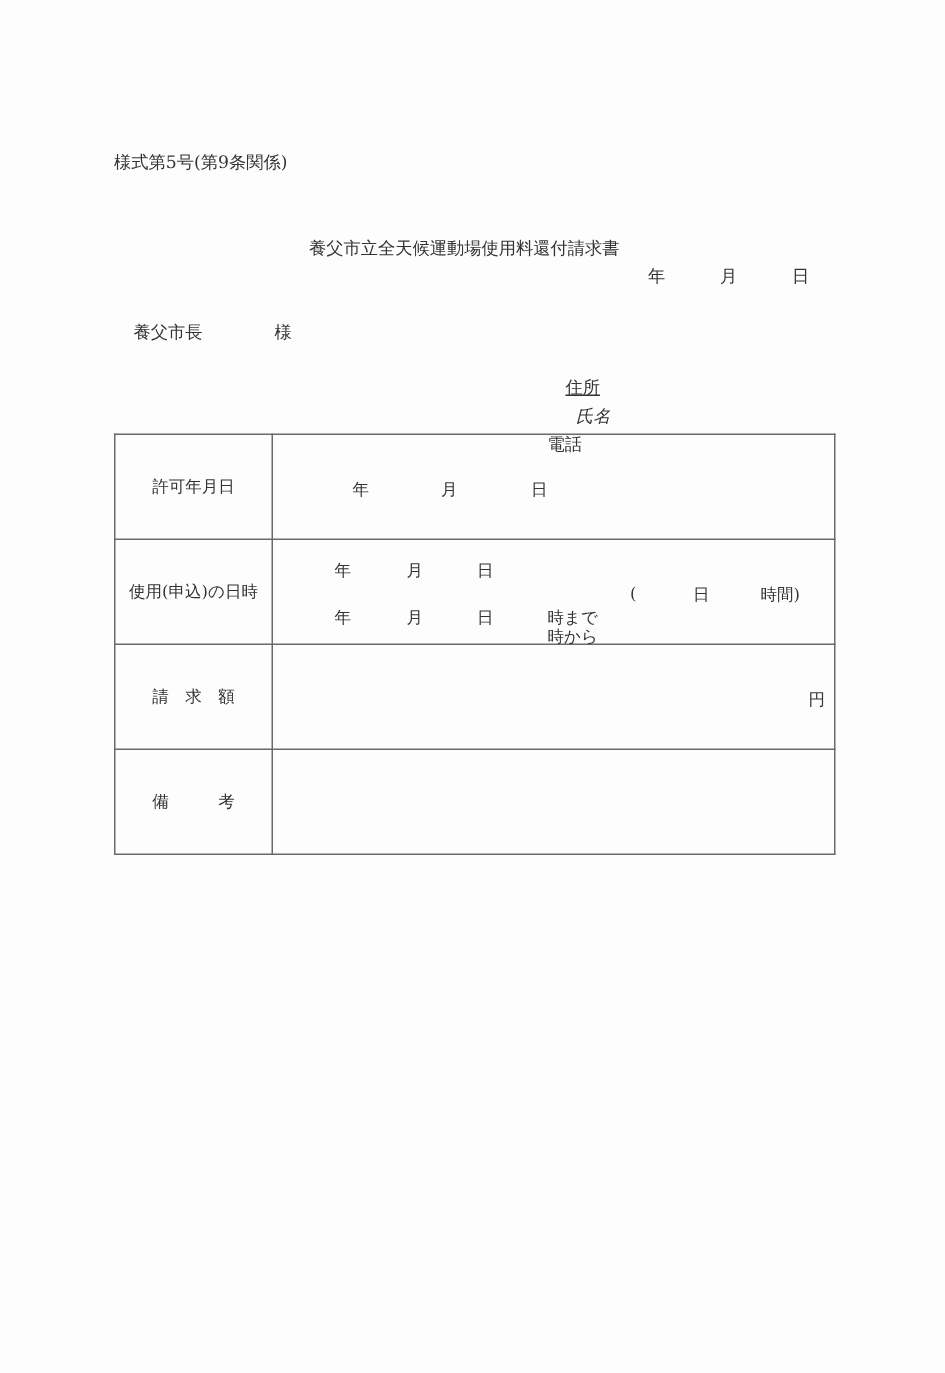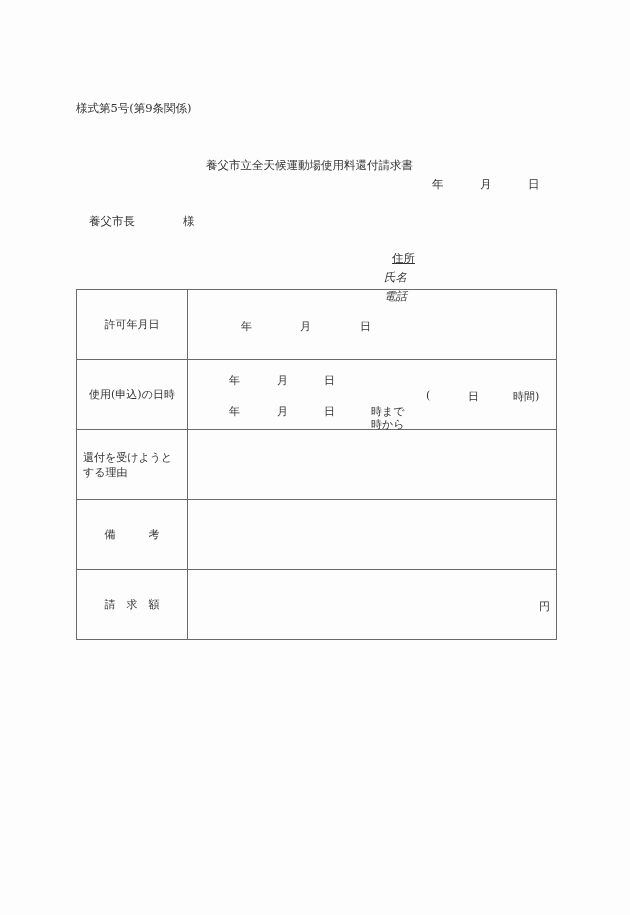--- a/index.html
+++ b/index.html
@@ -18,23 +18,23 @@
 <div class="abs" style="left:76px;top:85px;">様式第5号(第9条関係)</div>
 <div class="abs" style="left:206px;top:142px;">養父市立全天候運動場使用料還付請求書</div>
 
 <div class="abs" style="left:432px;top:161px;">年</div>
 <div class="abs" style="left:480px;top:161px;">月</div>
 <div class="abs" style="left:528px;top:161px;">日</div>
 
 <div class="abs" style="left:89px;top:198px;">養父市長</div>
 <div class="abs" style="left:183px;top:198px;">様</div>
 
-<div class="abs" style="left:392px;top:235px;text-decoration:underline;">住所</div>
+<div class="abs" style="left:377px;top:235px;text-decoration:underline;">住所</div>
 <div class="abs" style="left:384px;top:254px;font-style:italic;">氏名</div>
-<div class="abs" style="left:384px;top:273px;font-style:italic;">電話</div>
+<div class="abs" style="left:365px;top:273px;">電話</div>
 
 <table class="form">
   <tbody>
       <tr>
     <td class="label">許可年月日</td>
     <td>
           <div class="cell">
       <span style="left:53px;top:29px;">年</span>
       <span style="left:112px;top:29px;">月</span>
       <span style="left:172px;top:29px;">日</span>
@@ -53,32 +53,25 @@
       <span style="left:89px;top:44px;">月</span>
       <span style="left:136px;top:44px;">日</span>
       <span style="left:183px;top:44px;">時まで</span>
       <span style="left:238px;top:29px;">(</span>
       <span style="left:280px;top:29px;">日</span>
       <span style="left:325px;top:29px;">時間)</span>
     </div>
         </td>
   </tr>
   <tr>
-    <td class="label" style="text-align:left;padding-left:6px;">
-      <div>還付を受けようと</div>
-      <div>する理由</div>
-    </td>
-    <td></td>
-  </tr>
-  <tr>
-    <td class="label">備　　　考</td>
-    <td></td>
-  </tr>
-  <tr>
     <td class="label">請　求　額</td>
     <td>
           <div class="cell">
       <span style="right:6px;top:29px;">円</span>
     </div>
         </td>
   </tr>
+  <tr>
+    <td class="label">備　　　考</td>
+    <td></td>
+  </tr>
 </tbody>
   </table>
 
 </body></html>

